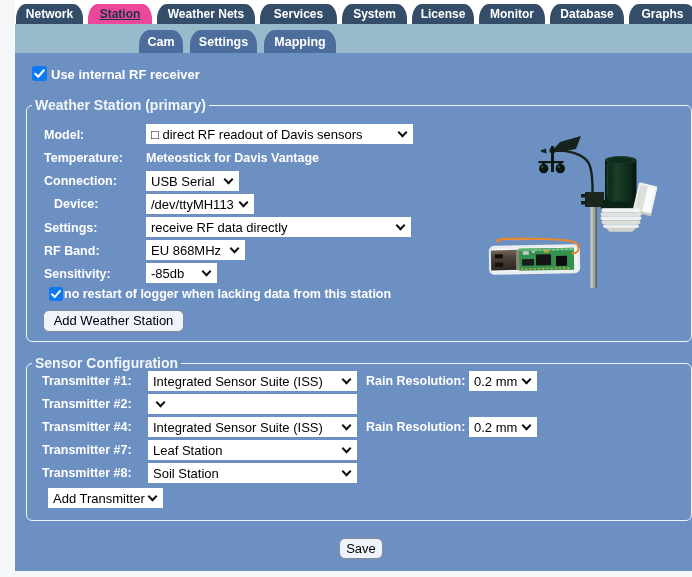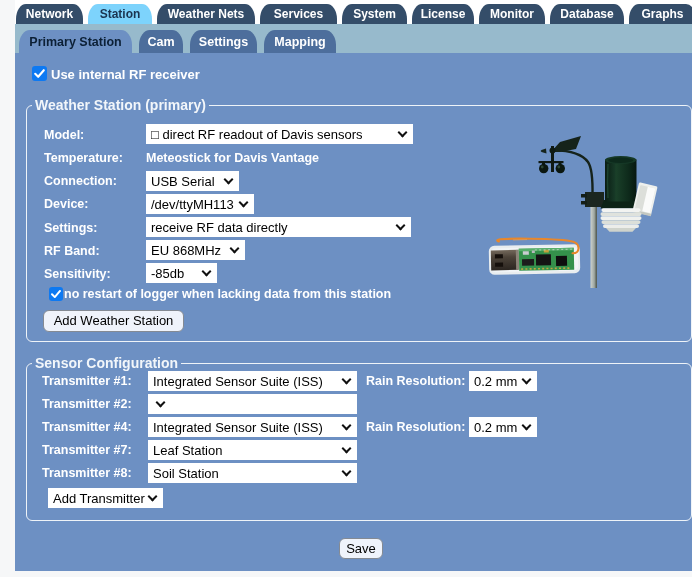--- a/index.html
+++ b/index.html
@@ -14,21 +14,21 @@
 
   
   #row1 { position:absolute; left:0; top:0; width:689px; height:24px; background:#ffffff; }
   .t1 {
     position:absolute; top:4px; height:20px;
     background:#344d69; color:#ffffff;
     font-size:12px; font-weight:bold; line-height:21px; text-align:center;
     border-top-left-radius:10px 15px; border-top-right-radius:10px 15px;
     cursor:pointer;
   }
-  .t1.active { background:#7dd3fc; color:#1b3450; }
+  .t1.active { background:#ec4899; color:#1b3450;text-decoration:underline; }
 
   
   #strip { position:absolute; left:0; top:24px; width:689px; height:6px; background:#97bacc; }
 
   
   #row2 { position:absolute; left:0; top:30px; width:689px; height:23px; background:#97bacc; }
   .t2 {
     position:absolute; top:0; height:23px;
     background:#4d6e9c; color:#ffffff;
     font-size:12.5px; font-weight:bold; line-height:24px; text-align:center;
@@ -93,21 +93,20 @@
     <div class="t1" style="left:245px; width:77px;">Services</div>
     <div class="t1" style="left:327px; width:65px;">System</div>
     <div class="t1" style="left:397px; width:62px;">License</div>
     <div class="t1" style="left:464px; width:66px;">Monitor</div>
     <div class="t1" style="left:535px; width:74px;">Database</div>
     <div class="t1" style="left:614px; width:67px;text-align:center;">Graphs</div>
   </div>
   <div id="strip"></div>
 
   <div id="row2">
-    <div class="t2 active" style="left:4px;   width:113px;">Primary Station</div>
     <div class="t2" style="left:124px; width:44px;">Cam</div>
     <div class="t2" style="left:175px; width:67px;">Settings</div>
     <div class="t2" style="left:249px; width:72px;">Mapping</div>
   </div>
 
   <div id="content">
 
     <div class="cb" style="left:17px; top:13px; width:15px; height:15px;">
       <svg viewBox="0 0 15 15">
           <polyline points="3.2,7.8 6.2,10.8 11.8,4.2" fill="none" stroke="#fff" stroke-width="2.1" stroke-linecap="round" stroke-linejoin="round"></polyline>
@@ -126,21 +125,21 @@
 
       <div class="flabel" style="top:45px;">Temperature:</div>
       <div class="flabel" style="left:119px; top:45px;">Meteostick for Davis Vantage</div>
 
       <div class="flabel" style="top:68px;">Connection:</div>
       <div class="sel" style="left:119px; top:65px; width:93px;">
         <span class="txt">USB Serial</span>
           <span class="chev"></span>
       </div>
 
-      <div class="flabel" style="top:91px;">Device:</div>
+      <div class="flabel" style="top:91px;margin-left:10px;">Device:</div>
       <div class="sel" style="left:119px; top:88px; width:108px;">
         <span class="txt">/dev/ttyMH113</span>
           <span class="chev"></span>
       </div>
 
       <div class="flabel" style="top:115px;">Settings:</div>
       <div class="sel" style="left:119px; top:111px; width:265px;">
         <span class="txt">receive RF data directly</span>
           <span class="chev"></span>
       </div>

